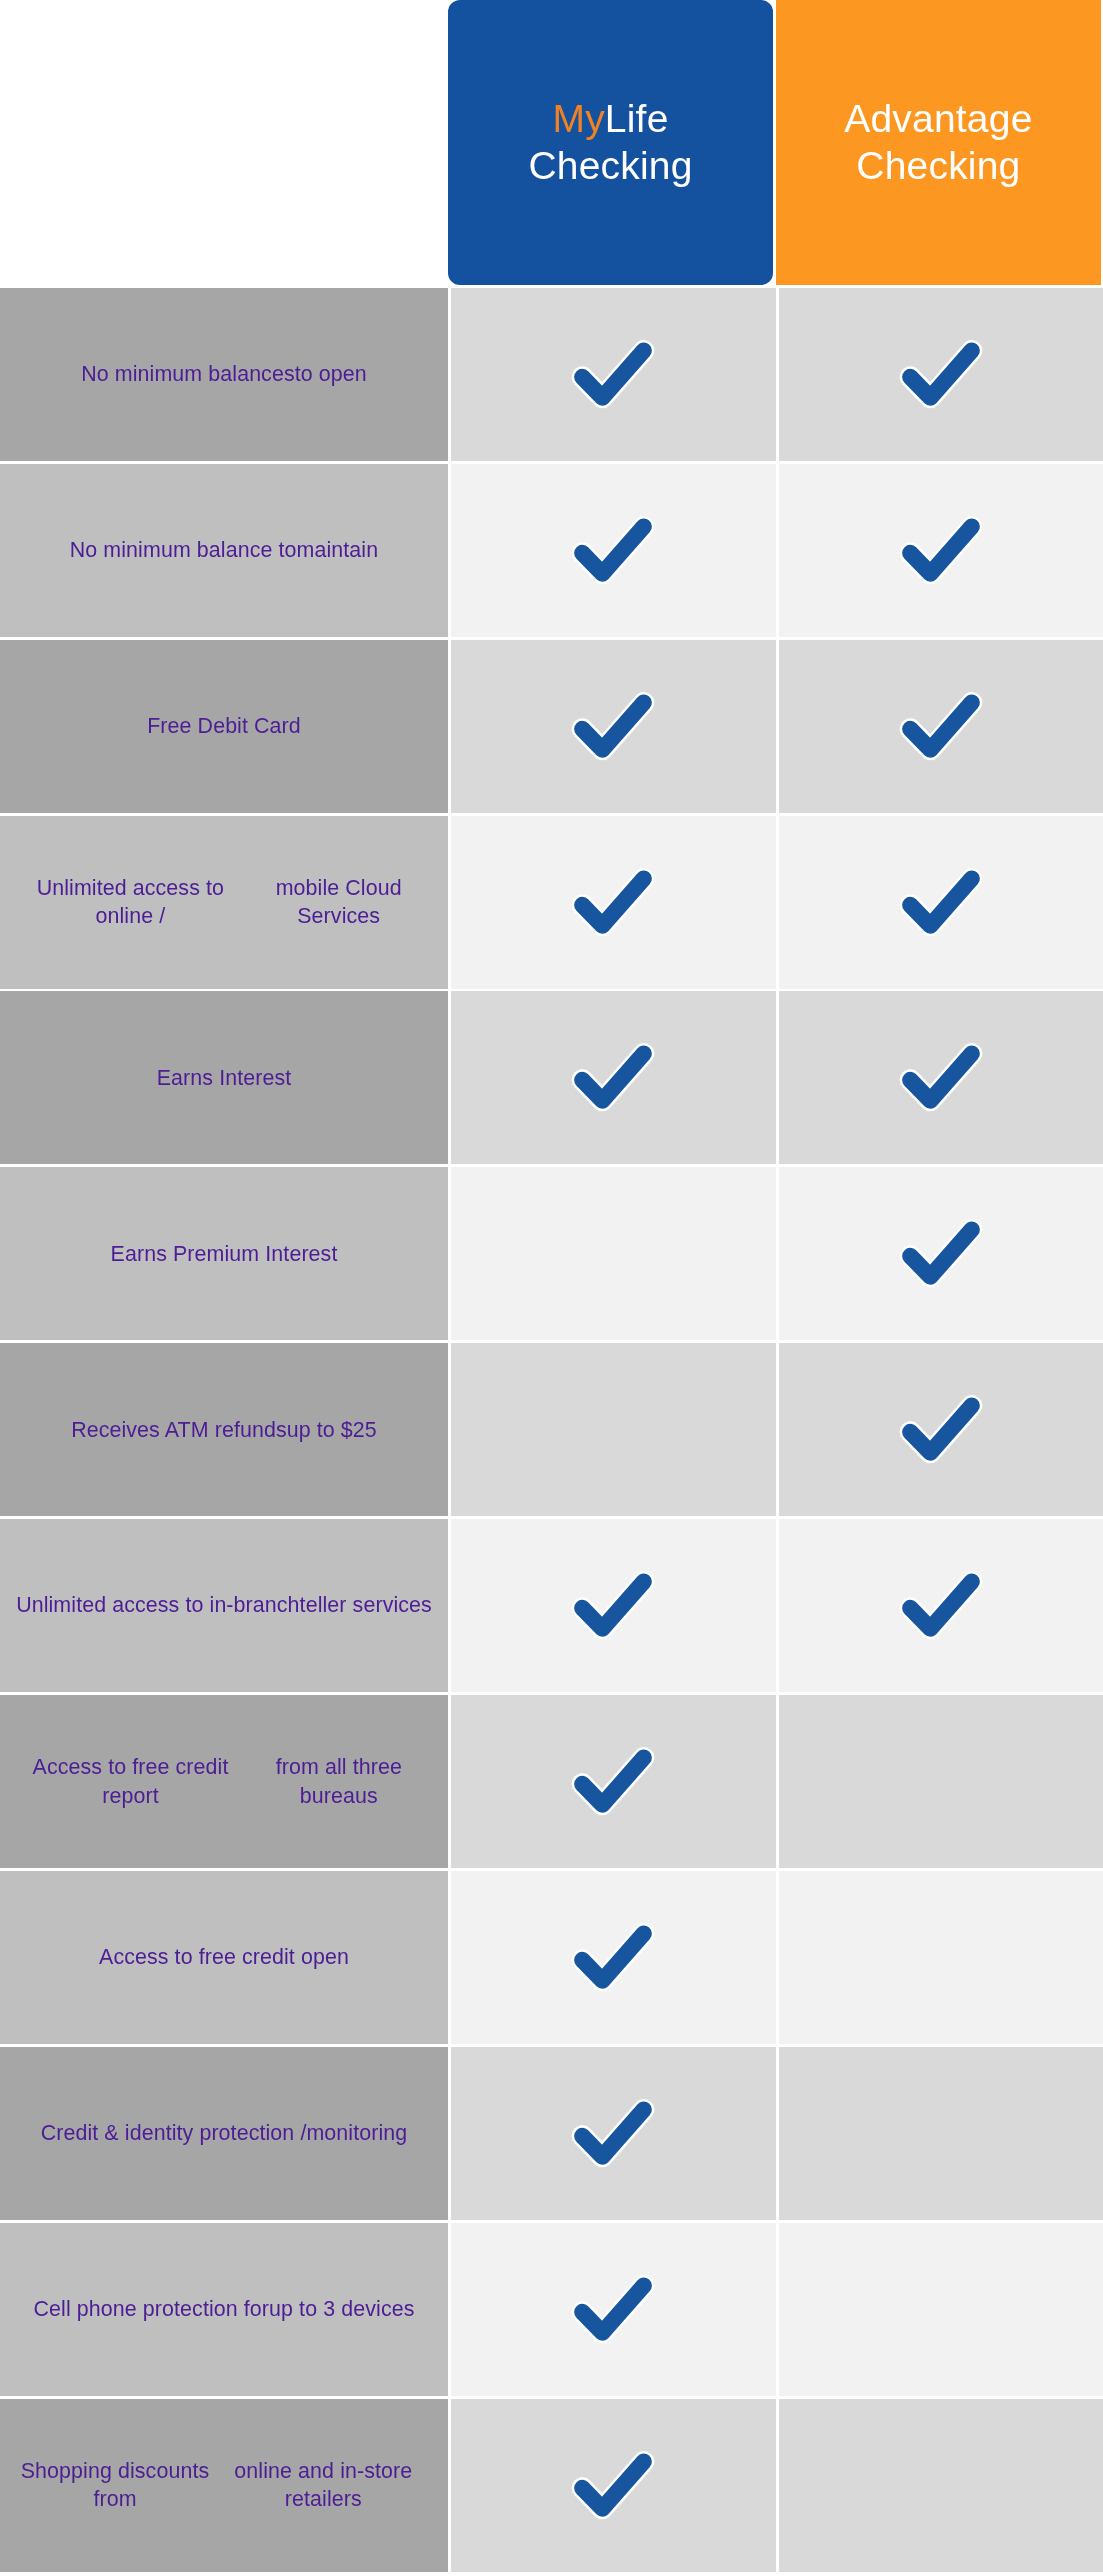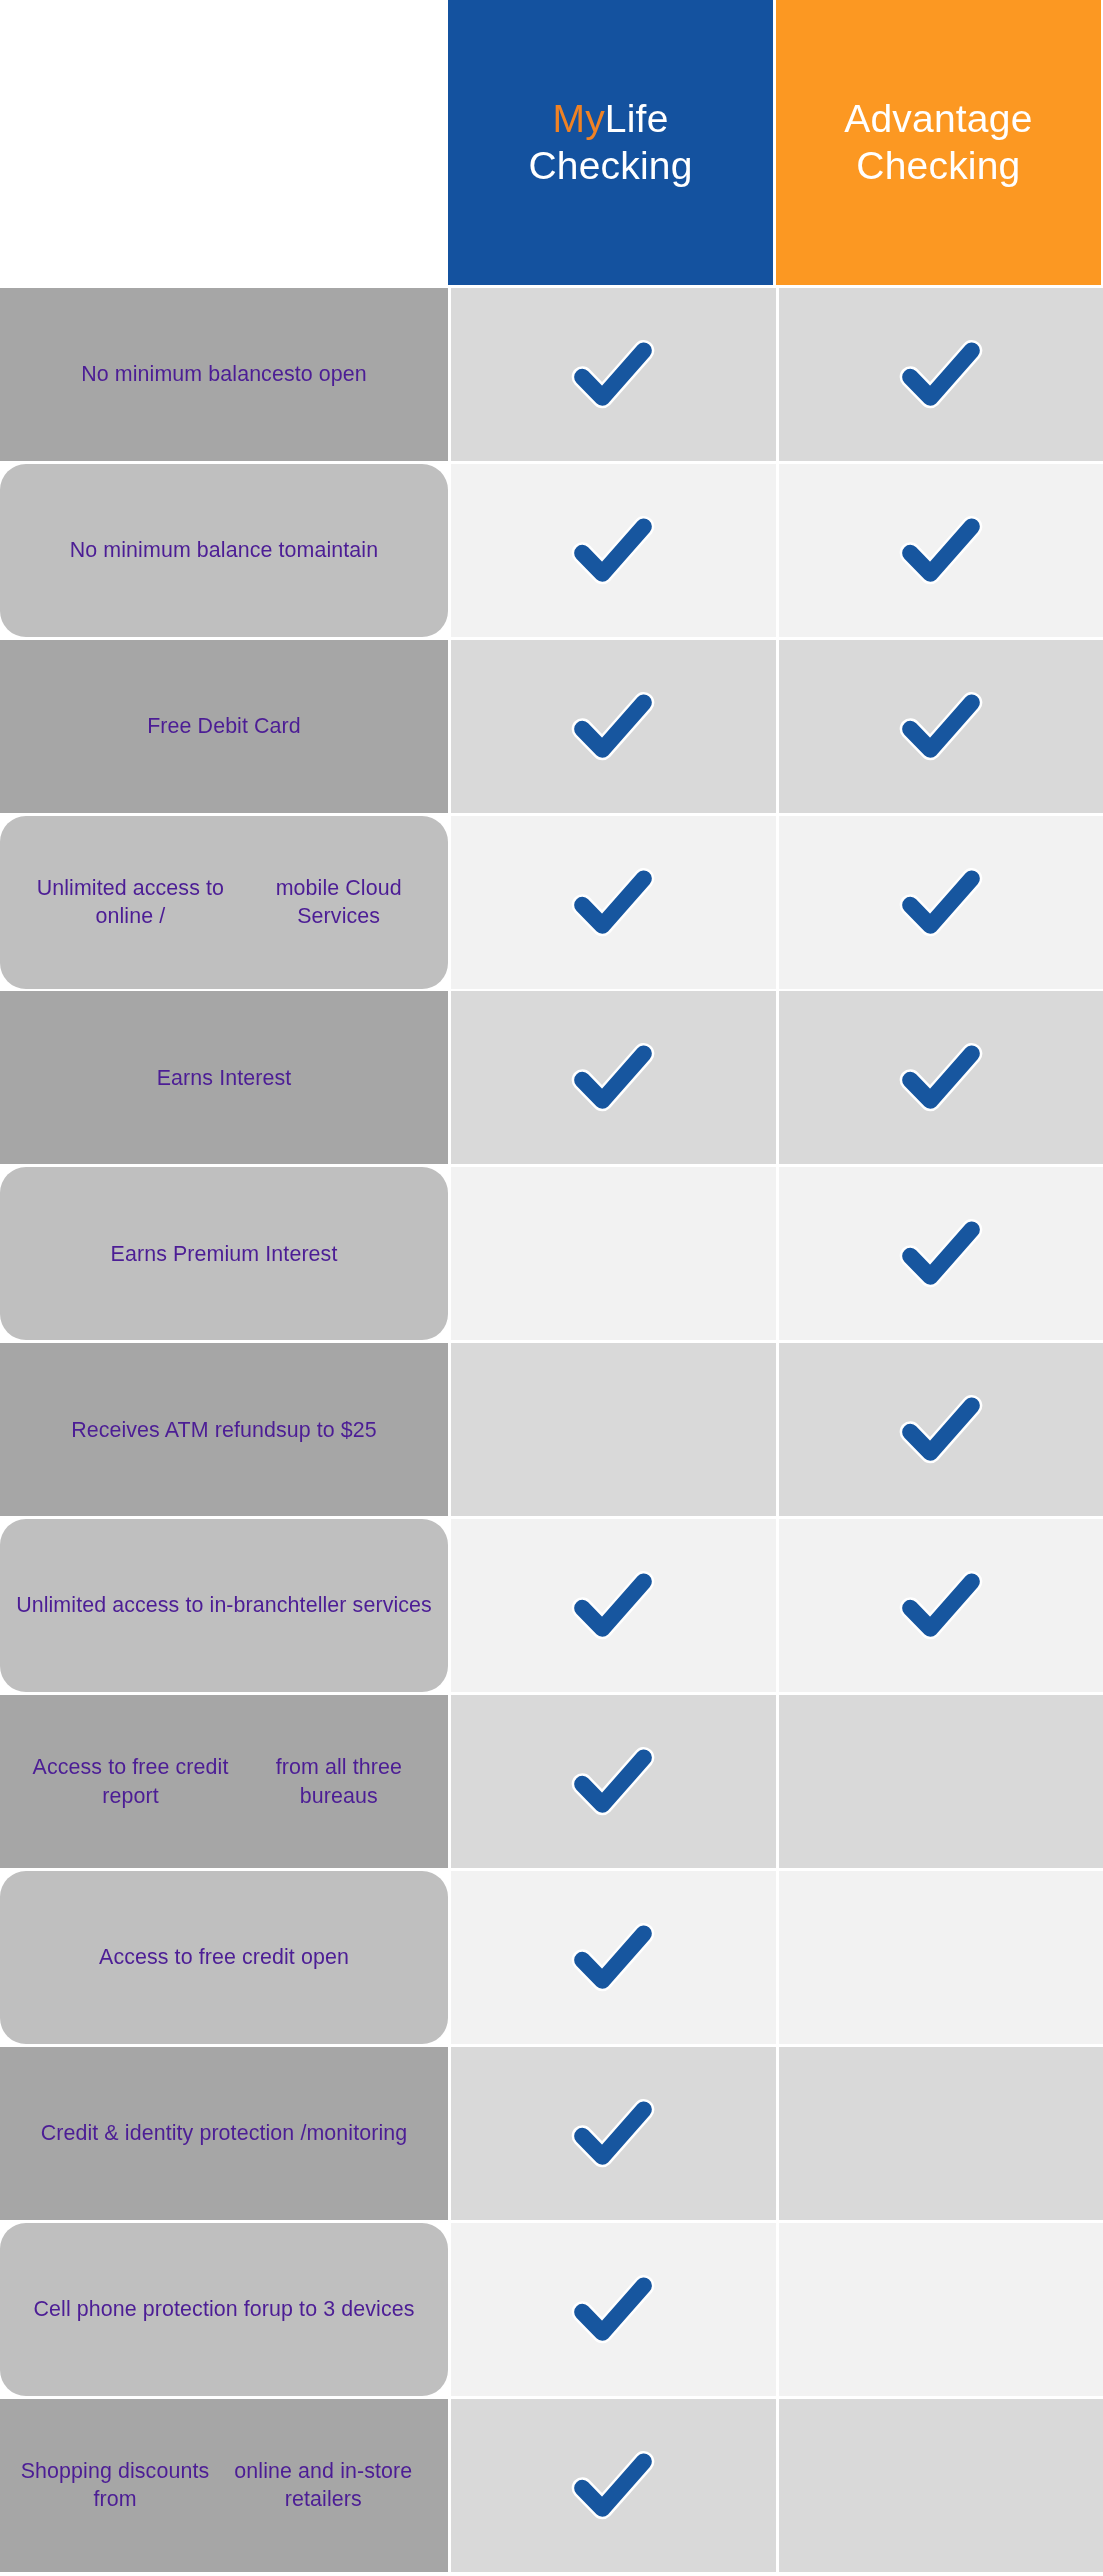--- a/index.html
+++ b/index.html
@@ -44,20 +44,21 @@
     align-items: center;
     justify-content: center;
     text-align: center;
     box-sizing: border-box;
   }
   .header-cell.mylife {
     background: #14529f;
     flex: 0 0 325px;
     width: 325px;
     margin-right: 2.9px;
+    border-radius: 12px;
   }
   .header-cell.advantage {
     background: #fc9822;
     flex: 0 0 325px;
     width: 325px;
   }
   .header-title {
     font-size: 39px;
     font-weight: 400;
     line-height: 1.18;
@@ -104,21 +105,21 @@
     margin-right: 2.9px;
   }
   .check-cell.col-advantage {
     flex: 0 0 325px;
     width: 325px;
   }
 
   
   .shade-dark .label-cell    { background: #a6a6a6; }
   .shade-dark .check-cell    { background: #d9d9d9; }
-  .shade-light .label-cell   { background: #bfbfbf; border-radius: 26px; }
+  .shade-light .label-cell   { background: #bfbfbf; }
   .shade-light .check-cell   { background: #f2f2f2; }
 
   
   .checkmark-icon {
     width: 94px;
     height: 77px;
     display: block;
   }
   .checkmark-icon .tick-outline {
     fill: none;

